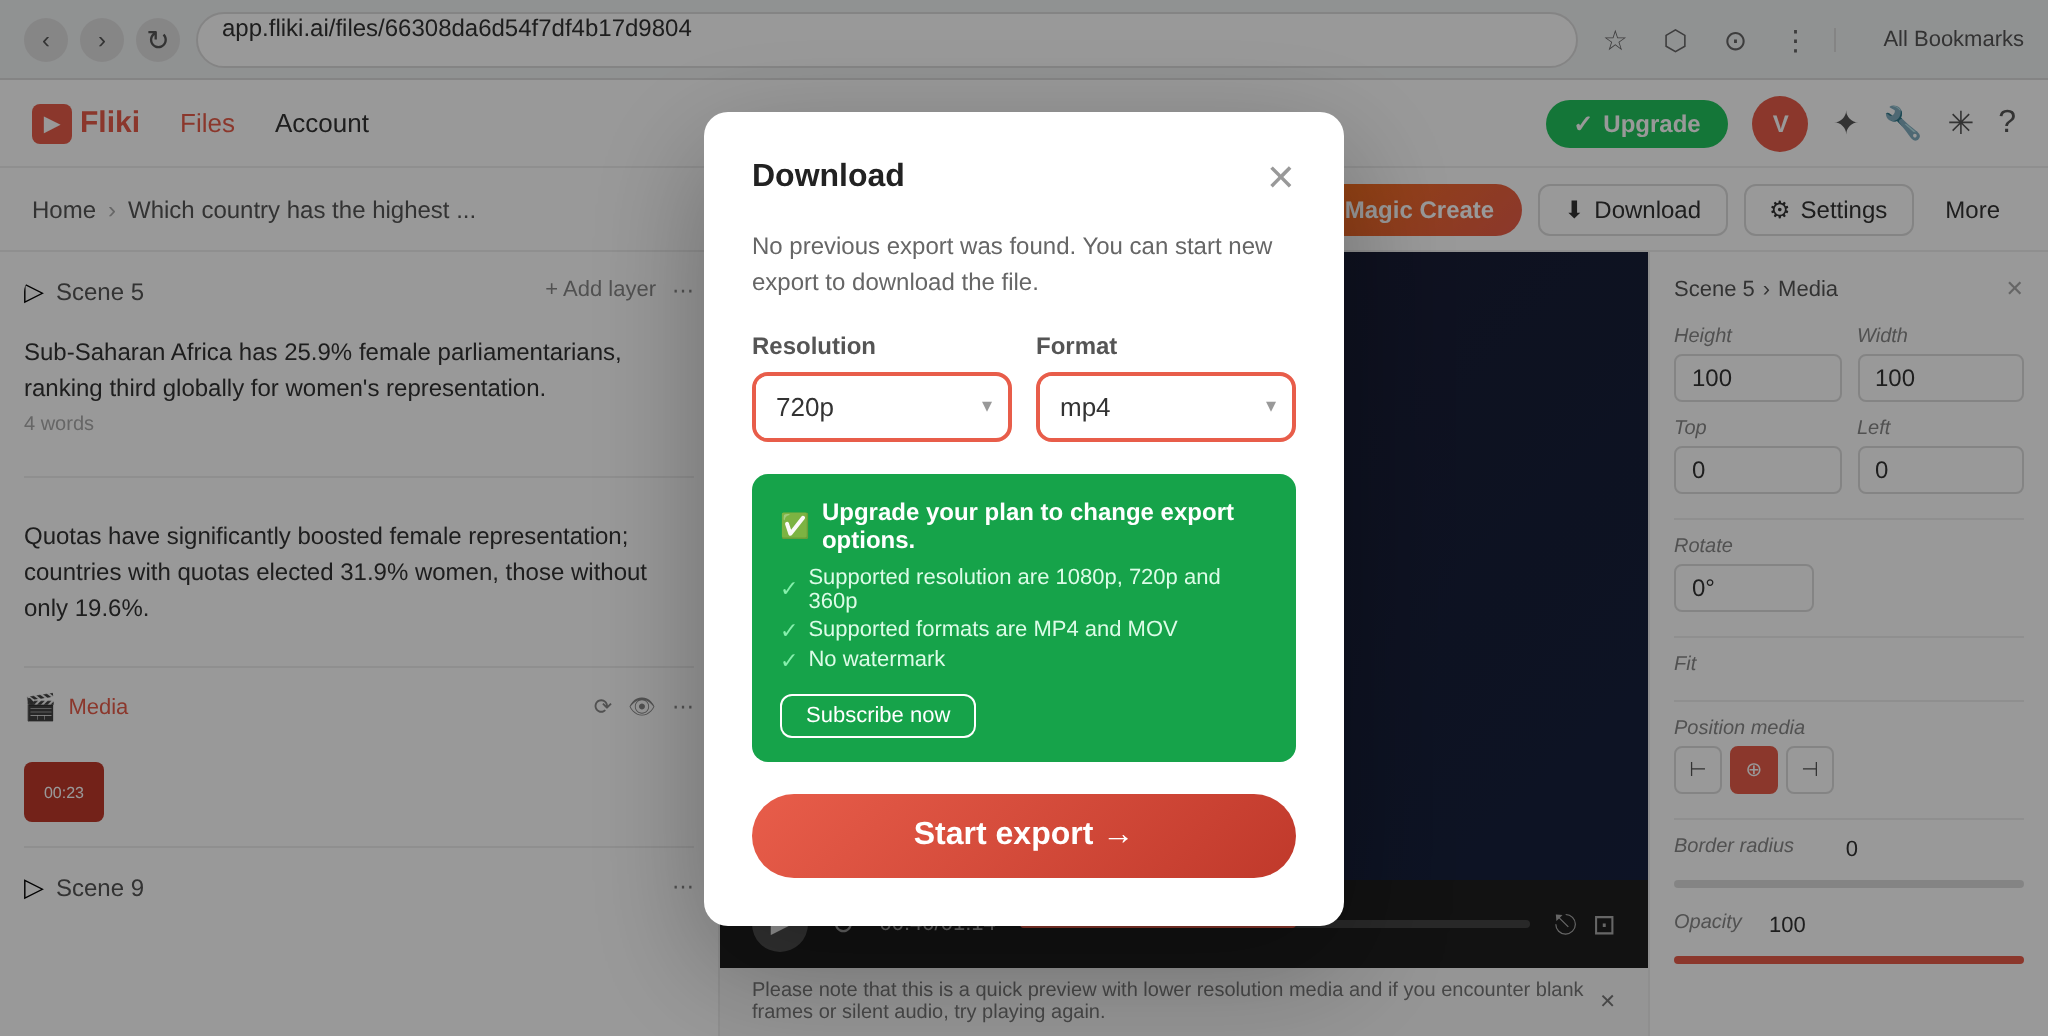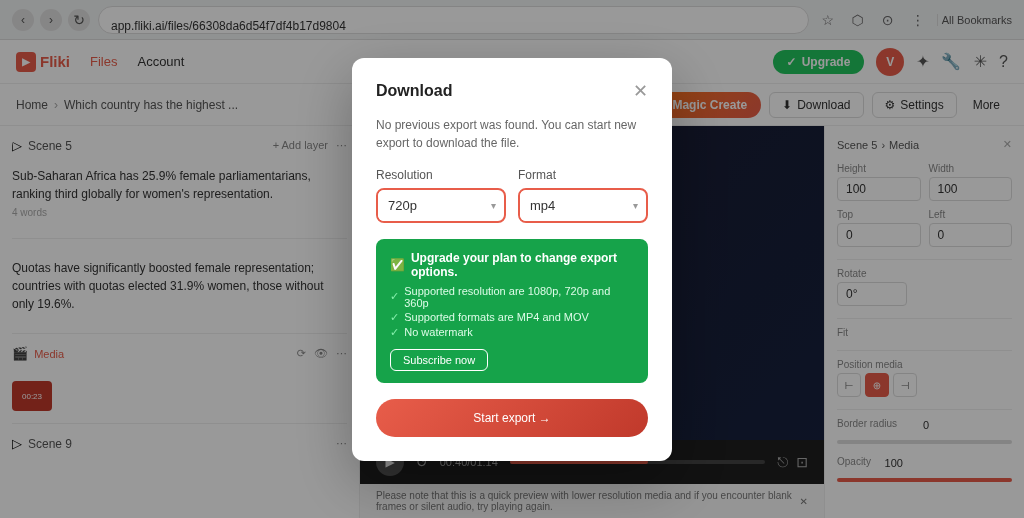--- a/index.html
+++ b/index.html
@@ -3,24 +3,24 @@
   <meta charset="utf-8">
   <style>
     * { box-sizing: border-box; margin: 0; padding: 0; }
     body { font-family: -apple-system, BlinkMacSystemFont, 'Segoe UI', sans-serif; font-size: 13px; background: #f0f0f0; overflow: hidden; }
 
     
     .browser-chrome { background: #f1f3f4; height: 40px; display: flex; align-items: center; padding: 0 12px; gap: 8px; border-bottom: 1px solid #ddd; }
     .browser-btns { display: flex; gap: 6px; }
     .browser-btn { width: 22px; height: 22px; border-radius: 50%; border: none; background: #e0e0e0; cursor: pointer; display: flex; align-items: center; justify-content: center; font-size: 12px; color: #555; }
     .browser-btn.refresh { font-size: 14px; }
-    .address-bar { flex: 1; background: white; border: 1px solid #ddd; border-radius: 20px; height: 28px; display: flex; align-items: flex-end; padding: 0 12px; font-size: 12px; color: #333; }
+    .address-bar { flex: 1; background: white; border: 1px solid #ddd; border-radius: 20px; height: 28px; display: flex; align-items: flex-start; padding: 0 12px; font-size: 12px; color: #333; }
     .browser-actions { display: flex; gap: 8px; align-items: center; }
     .browser-icon { width: 22px; height: 22px; display: flex; align-items: center; justify-content: center; color: #666; font-size: 14px; cursor: pointer; }
-    .bookmarks-area { font-size: 11px; color: #555; display: flex; gap: 4px; border-left: 1px solid #ddd; padding-left: 4px; }
+    .bookmarks-area { font-size: 11px; color: #555; display: flex; gap: 4px; border-left: 1px solid #ddd; padding-left: 24px; }
 
     
     .app-header { background: white; height: 44px; display: flex; align-items: center; padding: 0 16px; border-bottom: 1px solid #eee; gap: 20px; }
     .app-logo { color: #e85d4a; font-weight: 700; font-size: 15px; display: flex; align-items: center; gap: 4px; }
     .logo-icon { width: 20px; height: 20px; background: #e85d4a; border-radius: 4px; display: flex; align-items: center; justify-content: center; color: white; font-size: 10px; }
     .nav-link { color: #e85d4a; font-size: 13px; font-weight: 500; cursor: pointer; }
     .nav-link.active { color: #e85d4a; }
     .nav-link.plain { color: #333; }
     .header-right { margin-left: auto; display: flex; align-items: center; gap: 12px; }
     .upgrade-btn { background: #22c55e; color: white; border: none; border-radius: 20px; padding: 5px 14px; font-size: 12px; font-weight: 600; cursor: pointer; display: flex; align-items: center; gap: 5px; }
@@ -68,51 +68,51 @@
     .control-icons { display: flex; gap: 8px; color: #aaa; font-size: 14px; cursor: pointer; }
     .bottom-notice { background: #f9f9f9; padding: 6px 16px; font-size: 10px; color: #777; display: flex; align-items: center; justify-content: space-between; }
 
     
     .right-panel { width: 200px; background: white; border-left: 1px solid #eee; padding: 12px; overflow-y: auto; }
     .panel-breadcrumb { display: flex; align-items: center; gap: 4px; font-size: 11px; color: #555; margin-bottom: 12px; }
     .panel-close { margin-left: auto; cursor: pointer; color: #aaa; }
     .prop-group { margin-bottom: 12px; }
     .prop-row { display: flex; gap: 8px; margin-bottom: 8px; }
     .prop-item { flex: 1; }
-    .prop-label { font-size: 10px; color: #888; margin-bottom: 3px; }
+    .prop-label { font-size: 10px; color: #888; margin-bottom: 3px; font-style: italic; }
     .prop-input { width: 100%; border: 1px solid #ddd; border-radius: 4px; padding: 4px 8px; font-size: 12px; color: #333; background: white; }
     .prop-divider { border: none; border-top: 1px solid #eee; margin: 8px 0; }
     .fit-select { border: 1px solid #ddd; border-radius: 4px; padding: 4px 8px; font-size: 12px; color: #333; width: 100%; }
     .position-btns { display: flex; gap: 4px; }
     .pos-btn { width: 24px; height: 24px; border: 1px solid #ddd; border-radius: 4px; display: flex; align-items: center; justify-content: center; cursor: pointer; font-size: 10px; color: #555; }
     .pos-btn.active { background: #e85d4a; color: white; border-color: #e85d4a; }
     .slider-row { display: flex; align-items: center; gap: 8px; margin-bottom: 8px; }
     .slider { flex: 1; height: 4px; background: #ddd; border-radius: 2px; }
     .slider-val { font-size: 11px; color: #333; min-width: 24px; text-align: right; }
 
     
     .modal-overlay { position: fixed; top: 0; left: 0; width: 100%; height: 100%; background: rgba(0,0,0,0.4); display: flex; align-items: center; justify-content: center; z-index: 100; }
     .modal { background: white; border-radius: 12px; padding: 24px; width: 320px; box-shadow: 0 20px 60px rgba(0,0,0,0.3); }
     .modal-header { display: flex; align-items: center; justify-content: space-between; margin-bottom: 16px; }
     .modal-title { font-size: 16px; font-weight: 600; color: #222; }
     .modal-close { background: none; border: none; font-size: 18px; color: #999; cursor: pointer; line-height: 1; }
     .modal-desc { font-size: 12px; color: #666; margin-bottom: 16px; line-height: 1.5; }
     .modal-fields { display: flex; gap: 12px; margin-bottom: 16px; }
     .field-group { flex: 1; }
-    .field-label { font-size: 12px; color: #555; margin-bottom: 6px; }
+    .field-label { font-size: 12px; color: #555; margin-bottom: 6px; font-weight: bold; }
     .field-select-wrap { border: 2px solid #e85d4a; border-radius: 8px; overflow: hidden; }
     .field-select { width: 100%; border: none; outline: none; padding: 8px 10px; font-size: 13px; color: #333; background: white; appearance: none; cursor: pointer; }
     .select-arrow { pointer-events: none; font-size: 10px; color: #999; }
     .field-select-inner { display: flex; align-items: center; padding-right: 8px; }
     .upgrade-banner { background: #16a34a; border-radius: 8px; padding: 12px 14px; margin-bottom: 16px; }
     .upgrade-banner-title { color: white; font-size: 12px; font-weight: 700; margin-bottom: 6px; display: flex; align-items: center; gap: 6px; }
     .upgrade-check { color: #86efac; font-size: 11px; }
     .upgrade-line { color: #dcfce7; font-size: 11px; margin-bottom: 2px; display: flex; align-items: center; gap: 5px; }
     .subscribe-btn { background: transparent; border: 1px solid white; border-radius: 6px; color: white; font-size: 11px; padding: 4px 12px; cursor: pointer; margin-top: 8px; }
-    .start-export-btn { width: 100%; background: linear-gradient(135deg, #e85d4a, #c0392b); color: white; border: none; border-radius: 24px; padding: 12px; font-size: 12px; font-weight: 400; cursor: pointer; display: flex; align-items: center; justify-content: center; gap: 8px; }
+    .start-export-btn { width: 100%; background: linear-gradient(135deg, #e85d4a, #c0392b); color: white; border: none; border-radius: 24px; padding: 12px; font-size: 16px; font-weight: 700; cursor: pointer; display: flex; align-items: center; justify-content: center; gap: 8px; }
   </style>
 </head>
 <body>
 
 <div class="browser-chrome">
   <div class="browser-btns">
     <button class="browser-btn">‹</button>
     <button class="browser-btn">›</button>
     <button class="browser-btn refresh">↻</button>
   </div>

